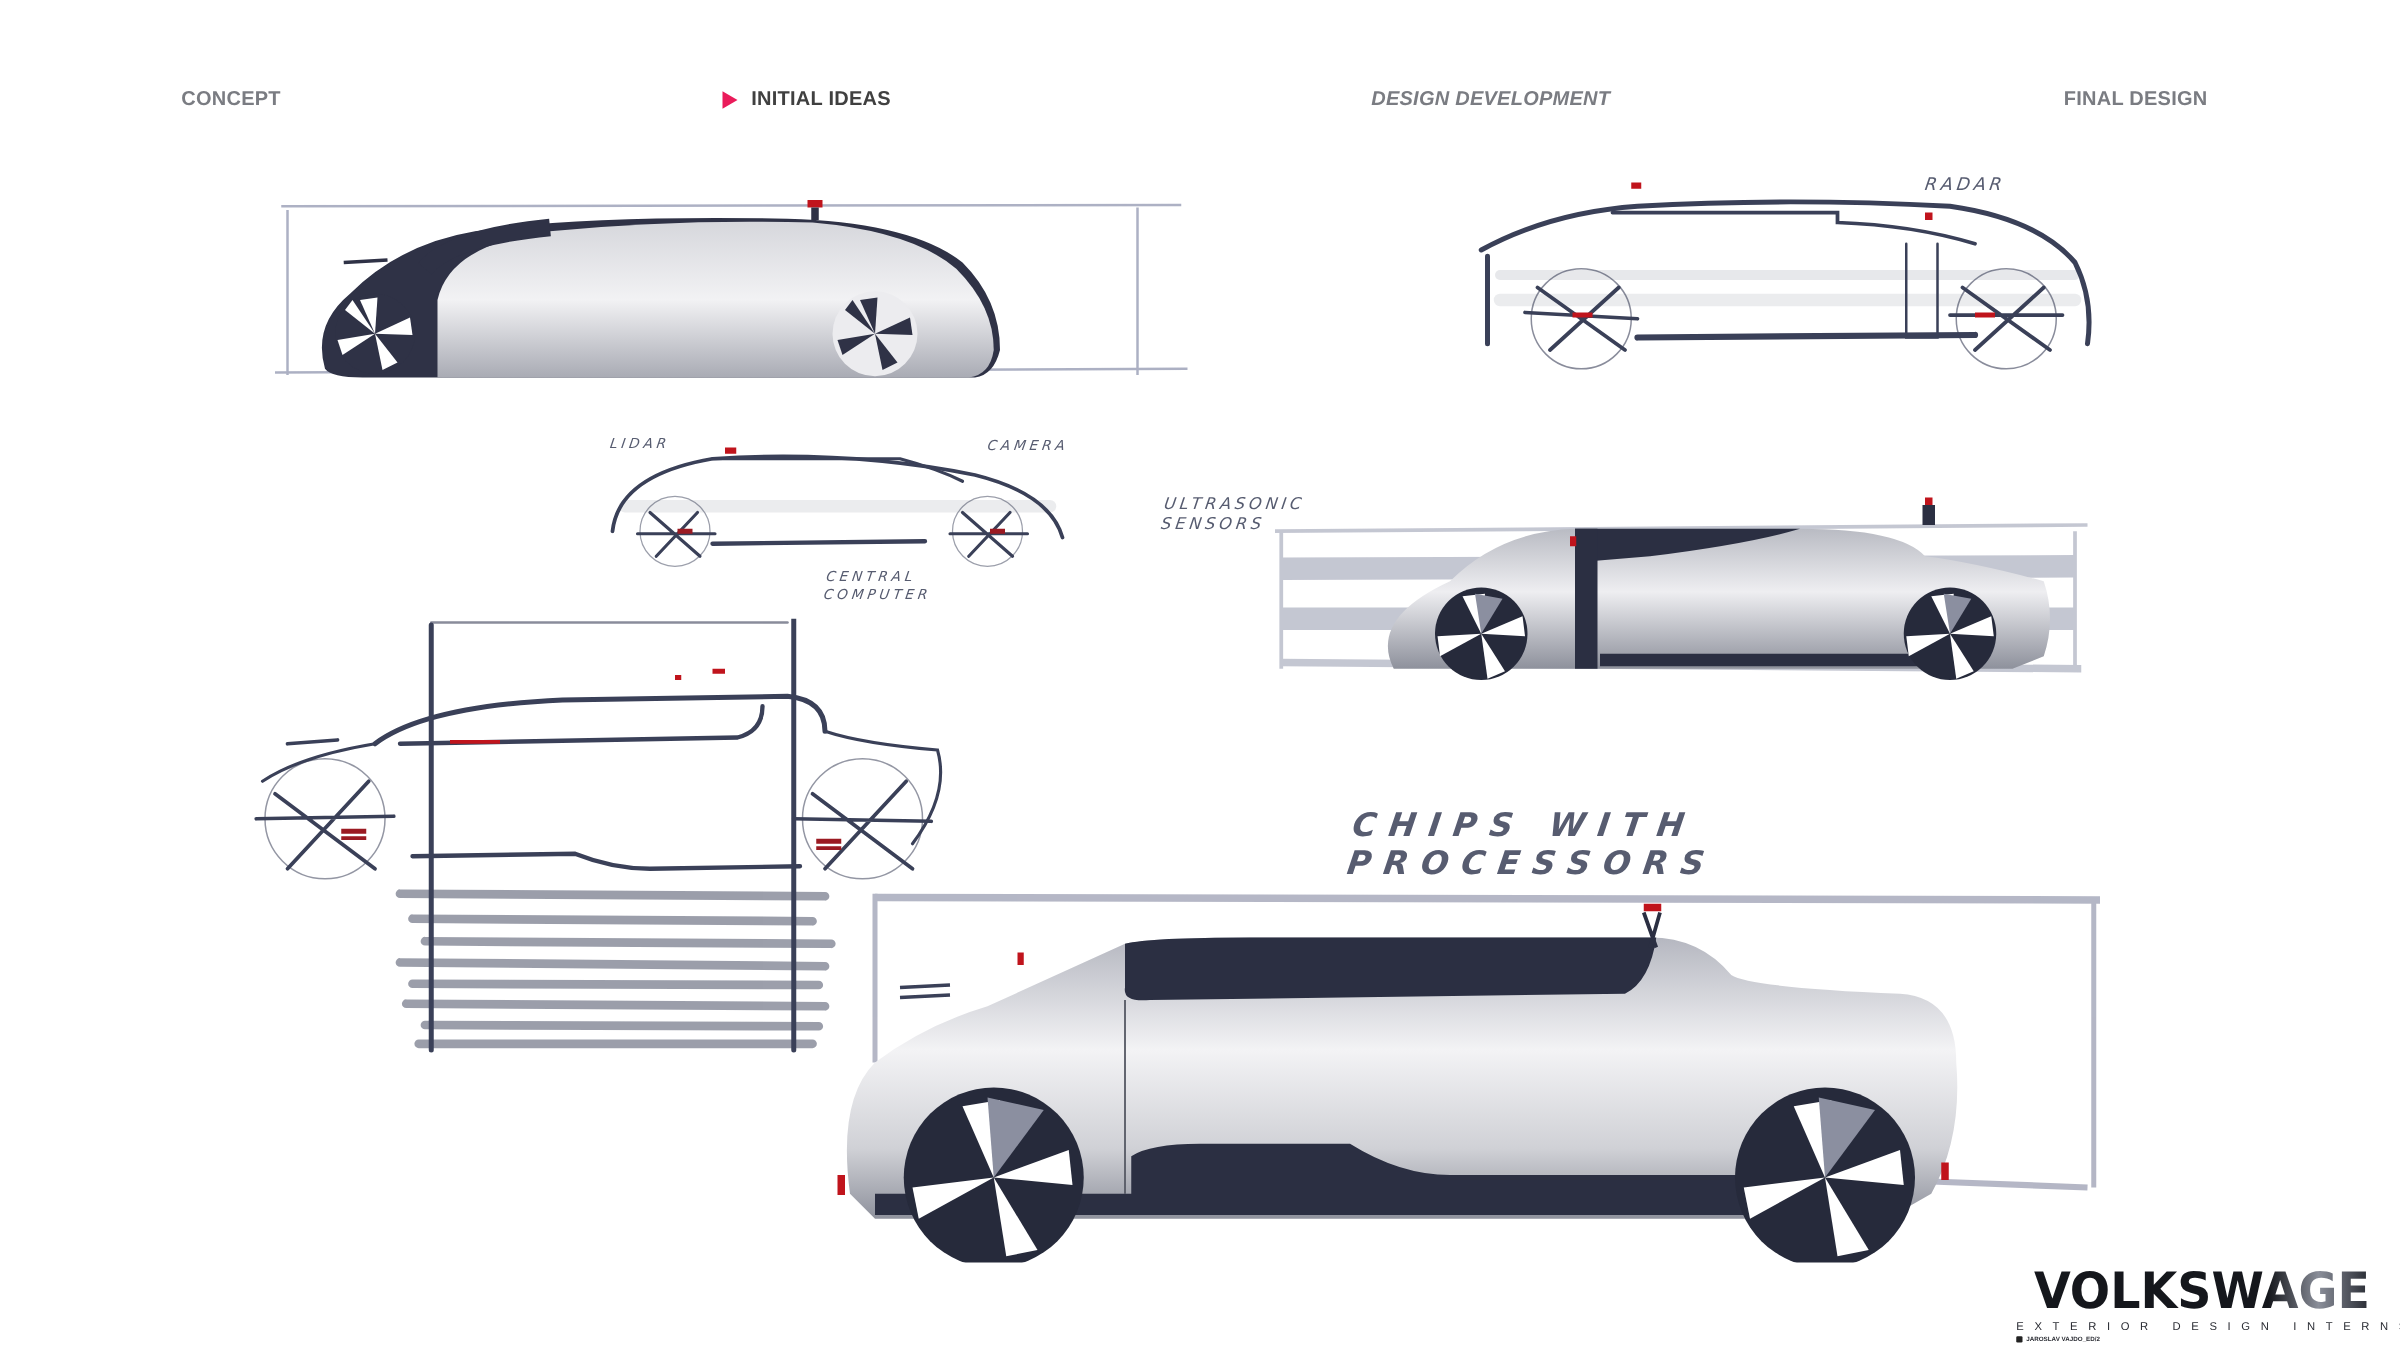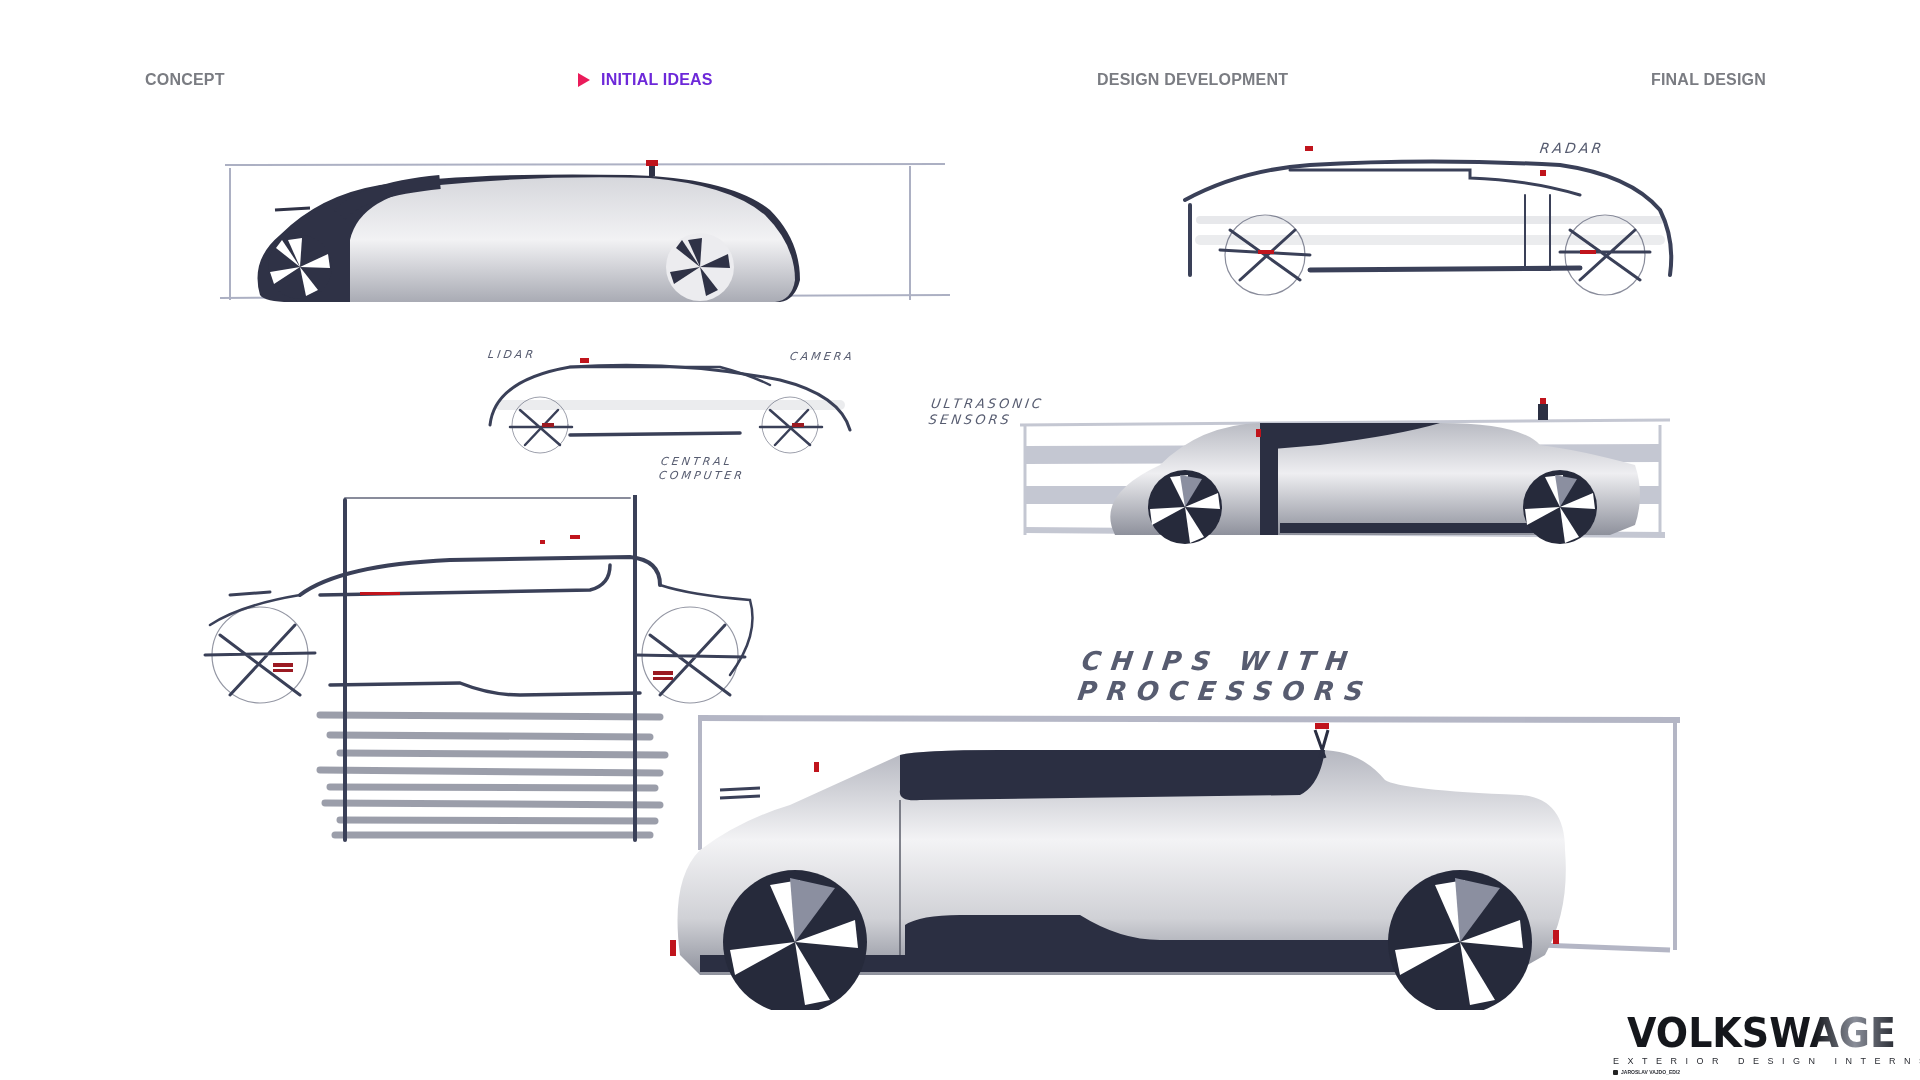--- a/index.html
+++ b/index.html
@@ -2,21 +2,21 @@
 <html><head>
 <meta charset="utf-8">
 <style>
   * { box-sizing: border-box; margin: 0; padding: 0; }
   html, body { width: 1920px; height: 1080px; background: #ffffff; overflow: hidden; }
   body { position: relative; font-family: "Liberation Sans", "DejaVu Sans", sans-serif; }
 
   .nav { position: absolute; top: 70px; left: 0; width: 1920px; height: 24px; }
   .nav-item { position: absolute; top: 0; font-size: 16px; font-weight: bold; letter-spacing: 0.2px;
               color: #7a7c82; text-transform: uppercase; white-space: nowrap; line-height: 20px; }
-  .nav-item.active { color: #6d28d9; }
+  .nav-item.active { color: #404040; }
   .nav-marker { position: absolute; top: 3px; width: 0; height: 0;
                 border-top: 7px solid transparent; border-bottom: 7px solid transparent; border-left: 12px solid #ea1b5a; }
 
   .sketch { position: absolute; }
   .sketch svg { display: block; width: 100%; height: 100%; }
 
   .annot { position: absolute; font-family: "DejaVu Sans", sans-serif; font-size: 14px; color: #3a4058;
            letter-spacing: 3px; font-style: italic; white-space: nowrap; transform: skewX(-8deg);
            opacity: 0.85; }
   .annot.big { font-size: 26px; letter-spacing: 10px; font-weight: bold; }
@@ -30,21 +30,21 @@
   .brand-credit { font-size: 5px; color: #2a2c33; margin-top: 3px; font-weight: bold; }
   .brand-credit .dot { display: inline-block; width: 5px; height: 5px; background: #222; border-radius: 1px; margin-right: 3px; vertical-align: middle; }
 </style>
 </head>
 <body>
 
 <div class="nav">
   <div class="nav-item" style="left:145px;">CONCEPT</div>
   <div class="nav-marker" style="left:578px;"></div>
   <div class="nav-item active" style="left:601px;">INITIAL IDEAS</div>
-  <div class="nav-item" style="left:1097px;">DESIGN DEVELOPMENT</div>
+  <div class="nav-item" style="left:1097px;font-style:italic;">DESIGN DEVELOPMENT</div>
   <div class="nav-item" style="left:1651px;text-align:right;">FINAL DESIGN</div>
 </div>
 
 <div class="sketch" style="left:210px; top:150px; width:770px; height:170px;">
   <svg viewBox="0 0 770 170">
     <defs>
       <linearGradient id="g1body" x1="0" y1="0" x2="0" y2="1">
         <stop offset="0" stop-color="#d6d7dc"></stop>
           <stop offset="0.5" stop-color="#f2f2f4"></stop>
           <stop offset="1" stop-color="#a9abb4"></stop>

